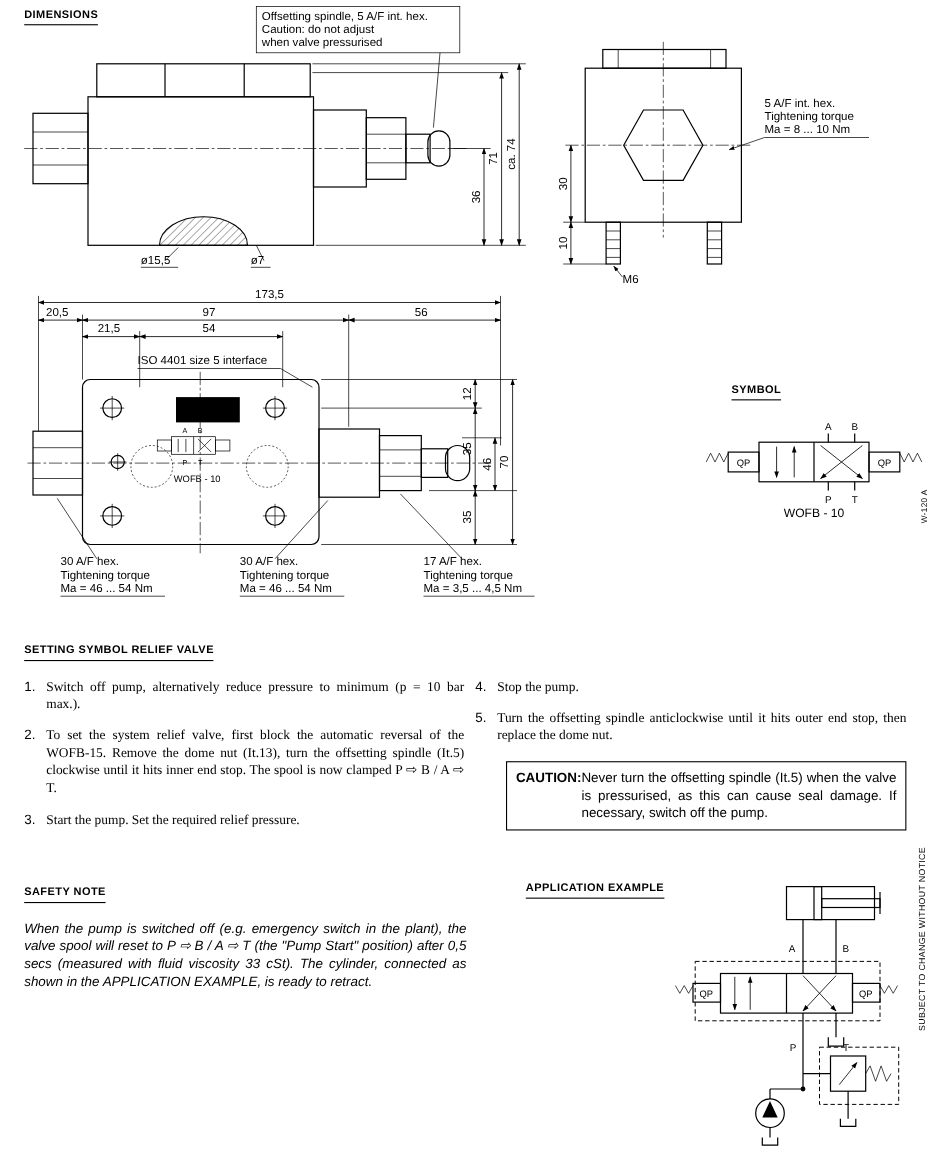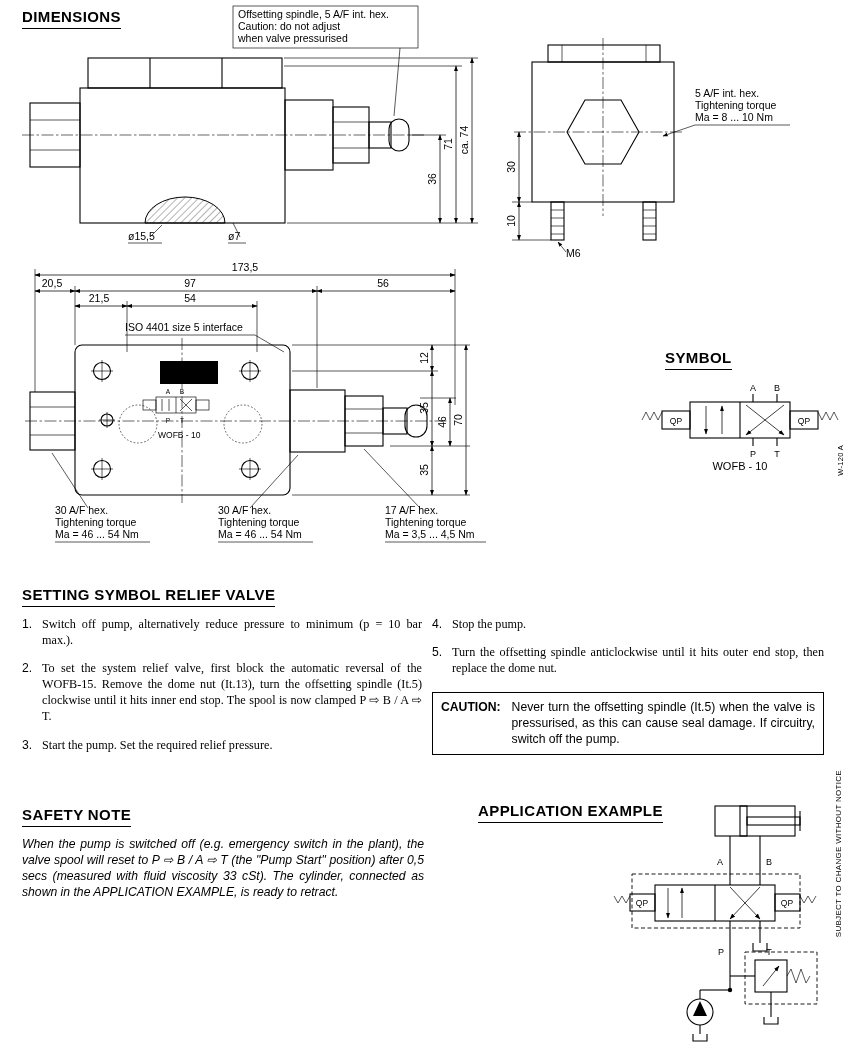--- a/index.html
+++ b/index.html
@@ -1,35 +1,35 @@
 <!DOCTYPE html>
 <html><head>
 <meta charset="utf-8">
 <style>
   html,body{margin:0;padding:0;background:#fff;}
   .page{position:relative;width:852px;height:1050px;background:#fff;font-family:"Liberation Sans",sans-serif;color:#000;overflow:hidden;}
-  .hd{position:absolute;font-size:15px;font-weight:bold;letter-spacing:0.4px;border-bottom:1.2px solid #000;padding-bottom:3px;}
+  .hd{position:absolute;font-size:10px;font-weight:bold;letter-spacing:0.4px;border-bottom:1.2px solid #000;padding-bottom:3px;}
   svg{position:absolute;left:0;top:0;}
   svg text{font-family:"Liberation Sans",sans-serif;fill:#000;}
   .ln{stroke:#000;stroke-width:1.1;fill:none;}
   .thin{stroke:#000;stroke-width:0.65;fill:none;}
   .dim{stroke:#000;stroke-width:0.75;fill:none;}
   .cl{stroke:#000;stroke-width:0.6;fill:none;stroke-dasharray:12 2.5 2.5 2.5;}
   .dsh{stroke:#000;stroke-width:0.9;fill:none;stroke-dasharray:4 2.5;}
   .dot{stroke:#000;stroke-width:0.6;fill:none;stroke-dasharray:1.8 1.8;}
   .t10{font-size:10.5px;}
   .t9{font-size:9px;}
   .t8{font-size:8.5px;}
   .t6{font-size:6.5px;}
   .col{position:absolute;font-size:12.2px;line-height:1.32;}
   .step{display:flex;margin-bottom:12px;}
   .step .n{width:20px;flex:none;}
   .step .t{flex:1;text-align:justify;font-family:Liberation Serif, serif;}
   .para{text-align:justify;margin-bottom:14px;font-style:italic;}
-  .caution{border:1.4px solid #000;padding:6px 8px;display:flex;gap:11px;margin-top:16px;}
+  .caution{border:1.4px solid #000;padding:6px 8px;display:flex;gap:0;margin-top:16px;margin-left:28px;}
   .caution .cn{font-weight:bold;white-space:nowrap;}
   .caution .ct{flex:1;text-align:justify;}
   .vert{position:absolute;writing-mode:vertical-rl;transform:rotate(180deg);font-size:8px;letter-spacing:0.3px;}
 </style>
 </head>
 <body>
 
 <div class="page">
 
   <svg width="852" height="570" viewBox="0 0 852 570">
@@ -358,21 +358,21 @@
     <div class="step">
       <div class="n">4.</div>
       <div class="t">Stop the pump.</div>
     </div>
     <div class="step">
       <div class="n">5.</div>
       <div class="t">Turn the offsetting spindle anticlockwise until it hits outer end stop, then replace the dome nut.</div>
     </div>
     <div class="caution">
       <div class="cn">CAUTION:</div>
-      <div class="ct">Never turn the offsetting spindle (It.5) when the valve is pressurised, as this can cause seal damage. If circuitry, switch off the pump.</div>
+      <div class="ct">Never turn the offsetting spindle (It.5) when the valve is pressurised, as this can cause seal damage. If necessary, switch off the pump.</div>
     </div>
   </div>
 
   <div class="col" style="left:22px;top:836px;width:402px">
     <div class="para">When the pump is switched off (e.g. emergency switch in the plant), the valve spool will reset to P ⇨ B / A ⇨ T (the "Pump Start" position) after 0,5 secs (measured with fluid viscosity 33 cSt). The cylinder, connected as shown in the APPLICATION EXAMPLE, is ready to retract.</div>
   </div>
 
   <div class="vert" style="left:836px;top:445px;font-size:7.5px">W-120 A</div>
   <div class="vert" style="left:834px;top:770px">SUBJECT TO CHANGE WITHOUT NOTICE</div>
 

